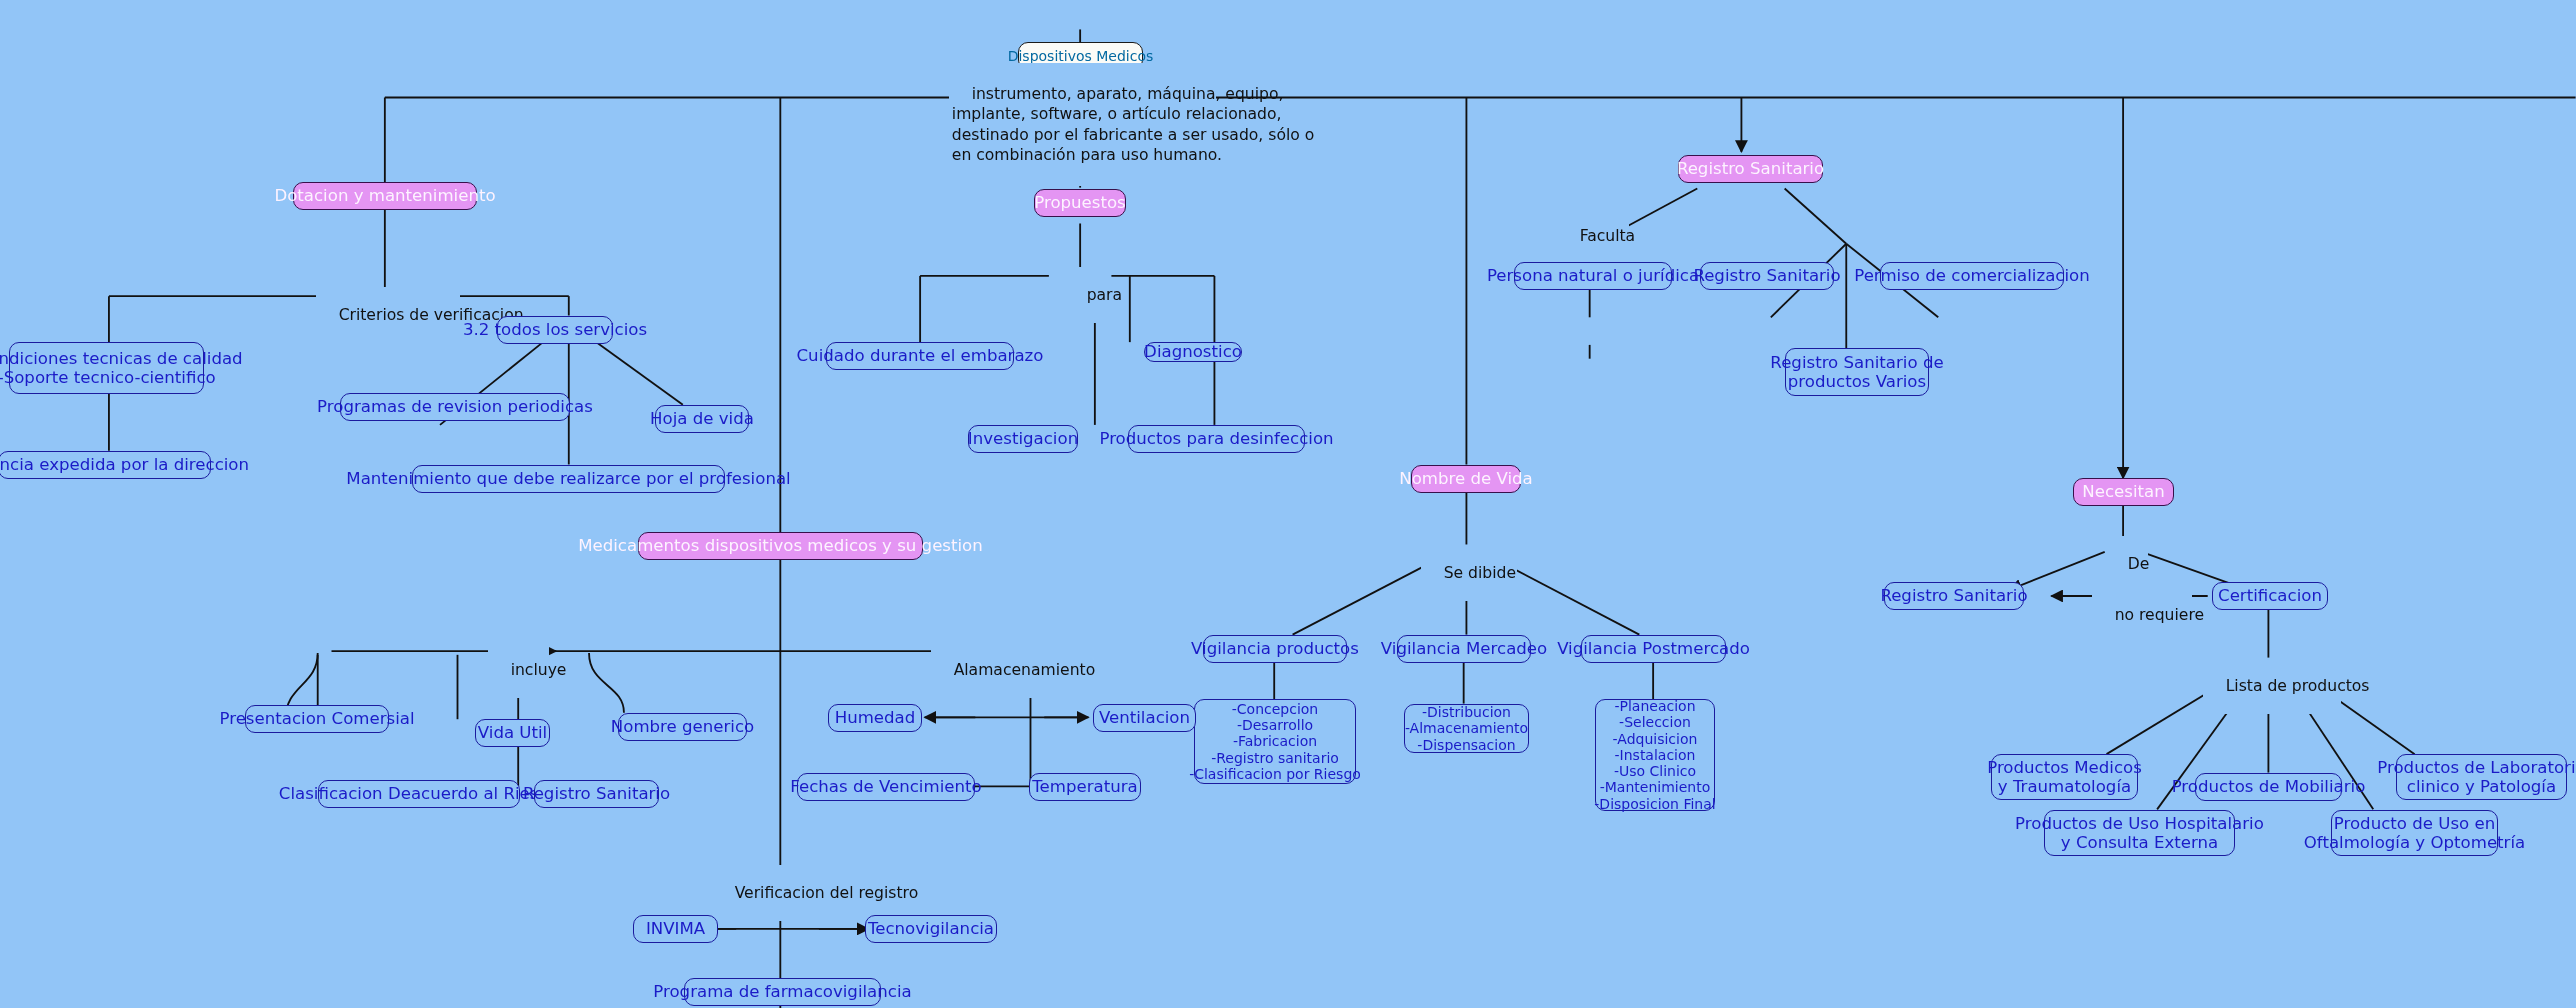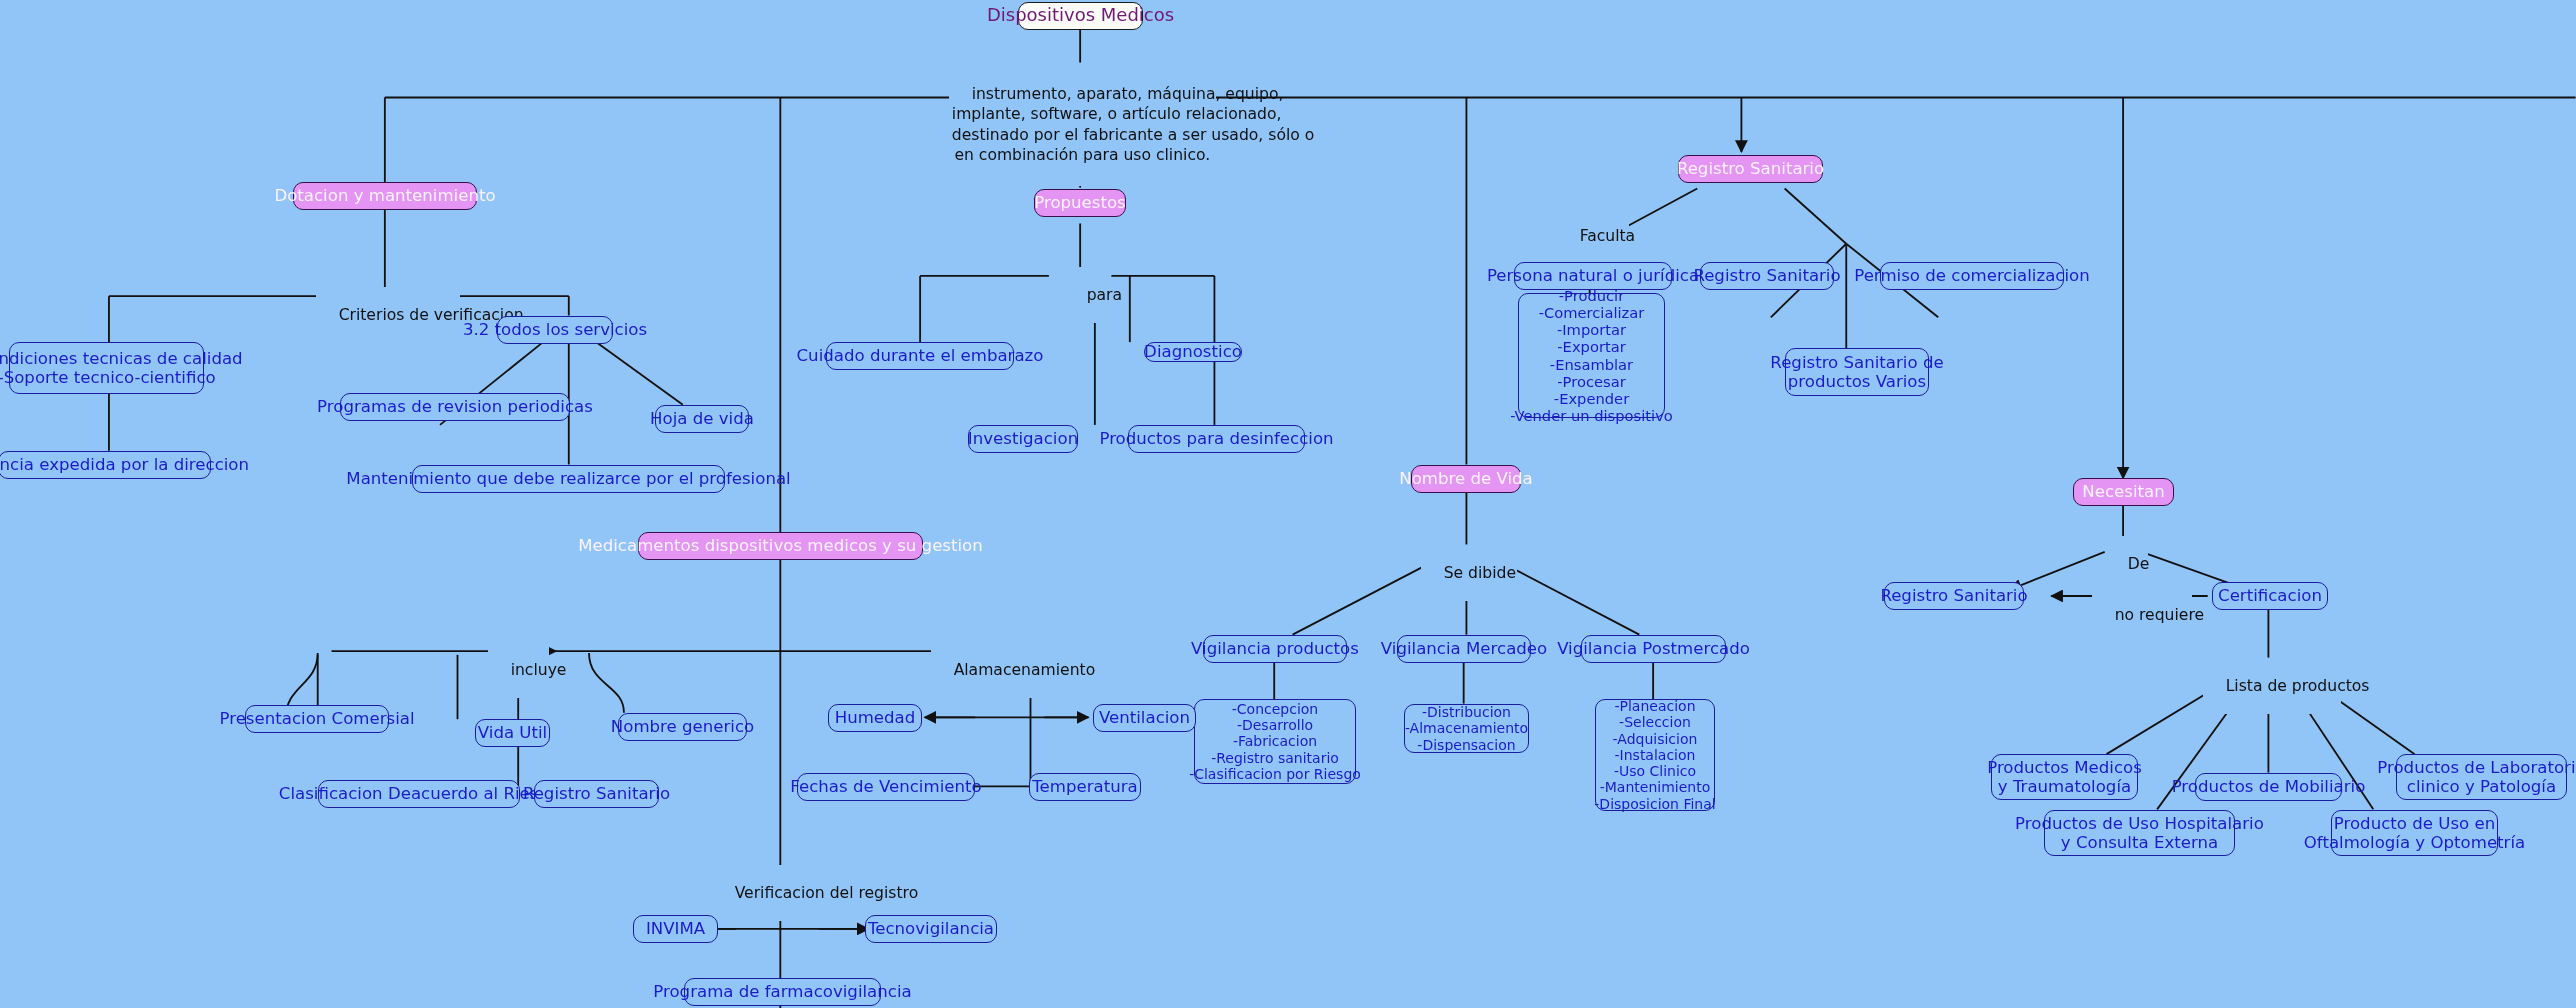--- a/index.html
+++ b/index.html
@@ -30,23 +30,24 @@
     justify-content: center;
     text-align: center;
     border-radius: 10px;
     white-space: pre;
     line-height: 1.16;
   }
   
   .node.root {
     background: #fbfbf7;
     border: 1.8px solid #1b1b1b;
-    color: #701a75;
-    font-size: 18px;
+    color: #0369a1;
+    font-size: 14px;
     padding: 2.8px 11px;
+    margin-top: 40px;
   }
   
   .node.topic {
     background: #e495f3;
     border: 1.8px solid #37104a;
     color: #fdf3ff;
     font-size: 16.6px;
     padding: 2.8px 11px;
   }
   
@@ -176,21 +177,21 @@
   </svg>
 
   <div class="node root" style="left:1018px; top:1.8px; width:125px; height:28px;">
     <span>Dispositivos Medicos</span>
   </div>
 
   <div class="linklabel multi" style="left:949px; top:63px; width:261px;">
     <span>instrumento, aparato, máquina, equipo,
 implante, software, o artículo relacionado,
 destinado por el fabricante a ser usado, sólo o
-en combinación para uso clinico.</span>
+en combinación para uso humano.</span>
   </div>
 
   <div class="node topic" style="left:293px; top:182px; width:184px; height:28px;">
     <span>Dotacion y mantenimiento</span>
   </div>
 
   <div class="node topic" style="left:1034px; top:189px; width:92px; height:28px;">
     <span>Propuestos</span>
   </div>
 
@@ -288,30 +289,20 @@
   </div>
 
   <div class="node leaf" style="left:1128px; top:425px; width:177px; height:28px;">
     <span>Productos para desinfeccion</span>
   </div>
 
   <div class="node leaf" style="left:1514px; top:262px; width:158px; height:28px;">
     <span>Persona natural o jurídica</span>
   </div>
 
-  <div class="node leaf" style="left:1518px; top:293px; width:147px; height:125px; font-size:14.7px;">
-    <span>-Producir
--Comercializar
--Importar
--Exportar
--Ensamblar
--Procesar
--Expender
--Vender un dispositivo</span>
-  </div>
 
   <div class="node leaf" style="left:1700px; top:262px; width:134px; height:28px;">
     <span>Registro Sanitario</span>
   </div>
 
   <div class="node leaf" style="left:1785px; top:348px; width:144px; height:48px;">
     <span>Registro Sanitario de
 productos Varios</span>
   </div>
 

